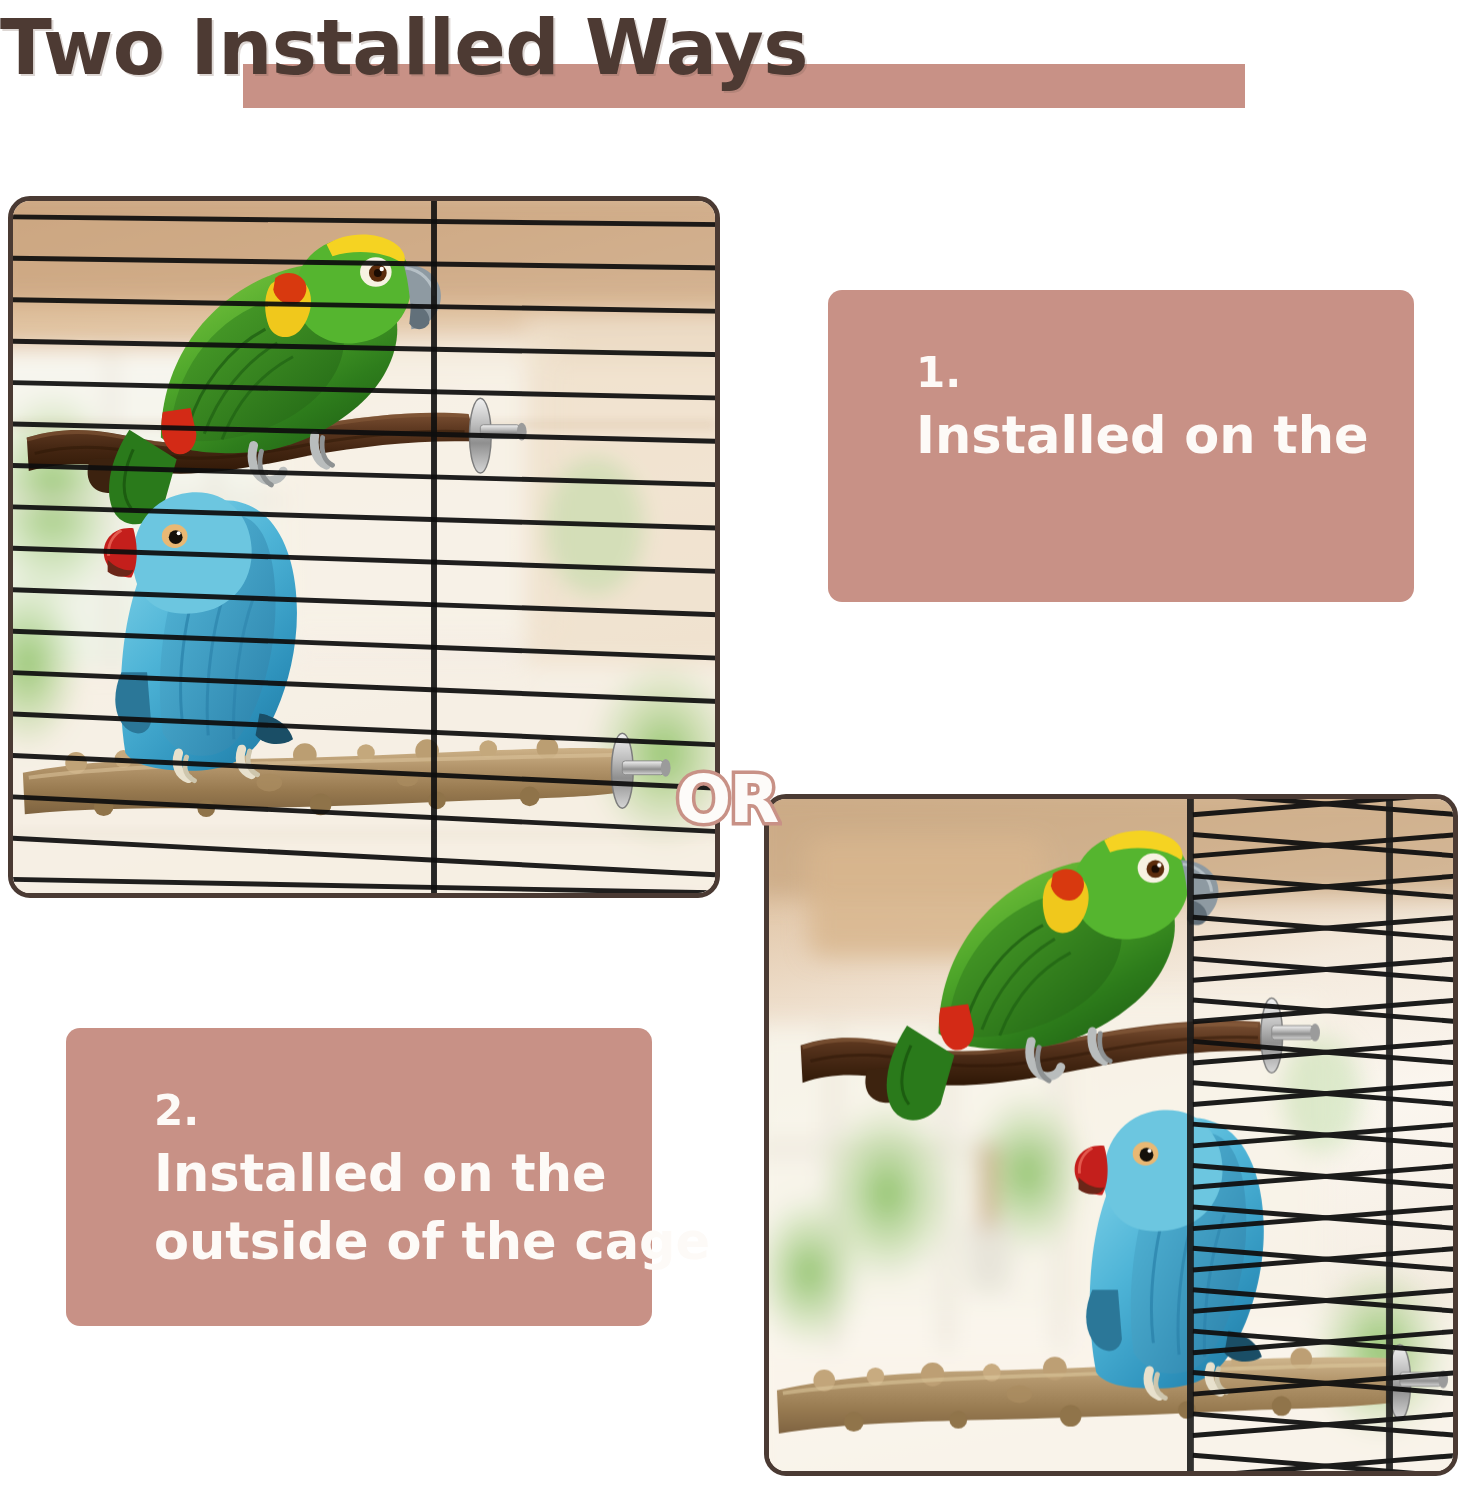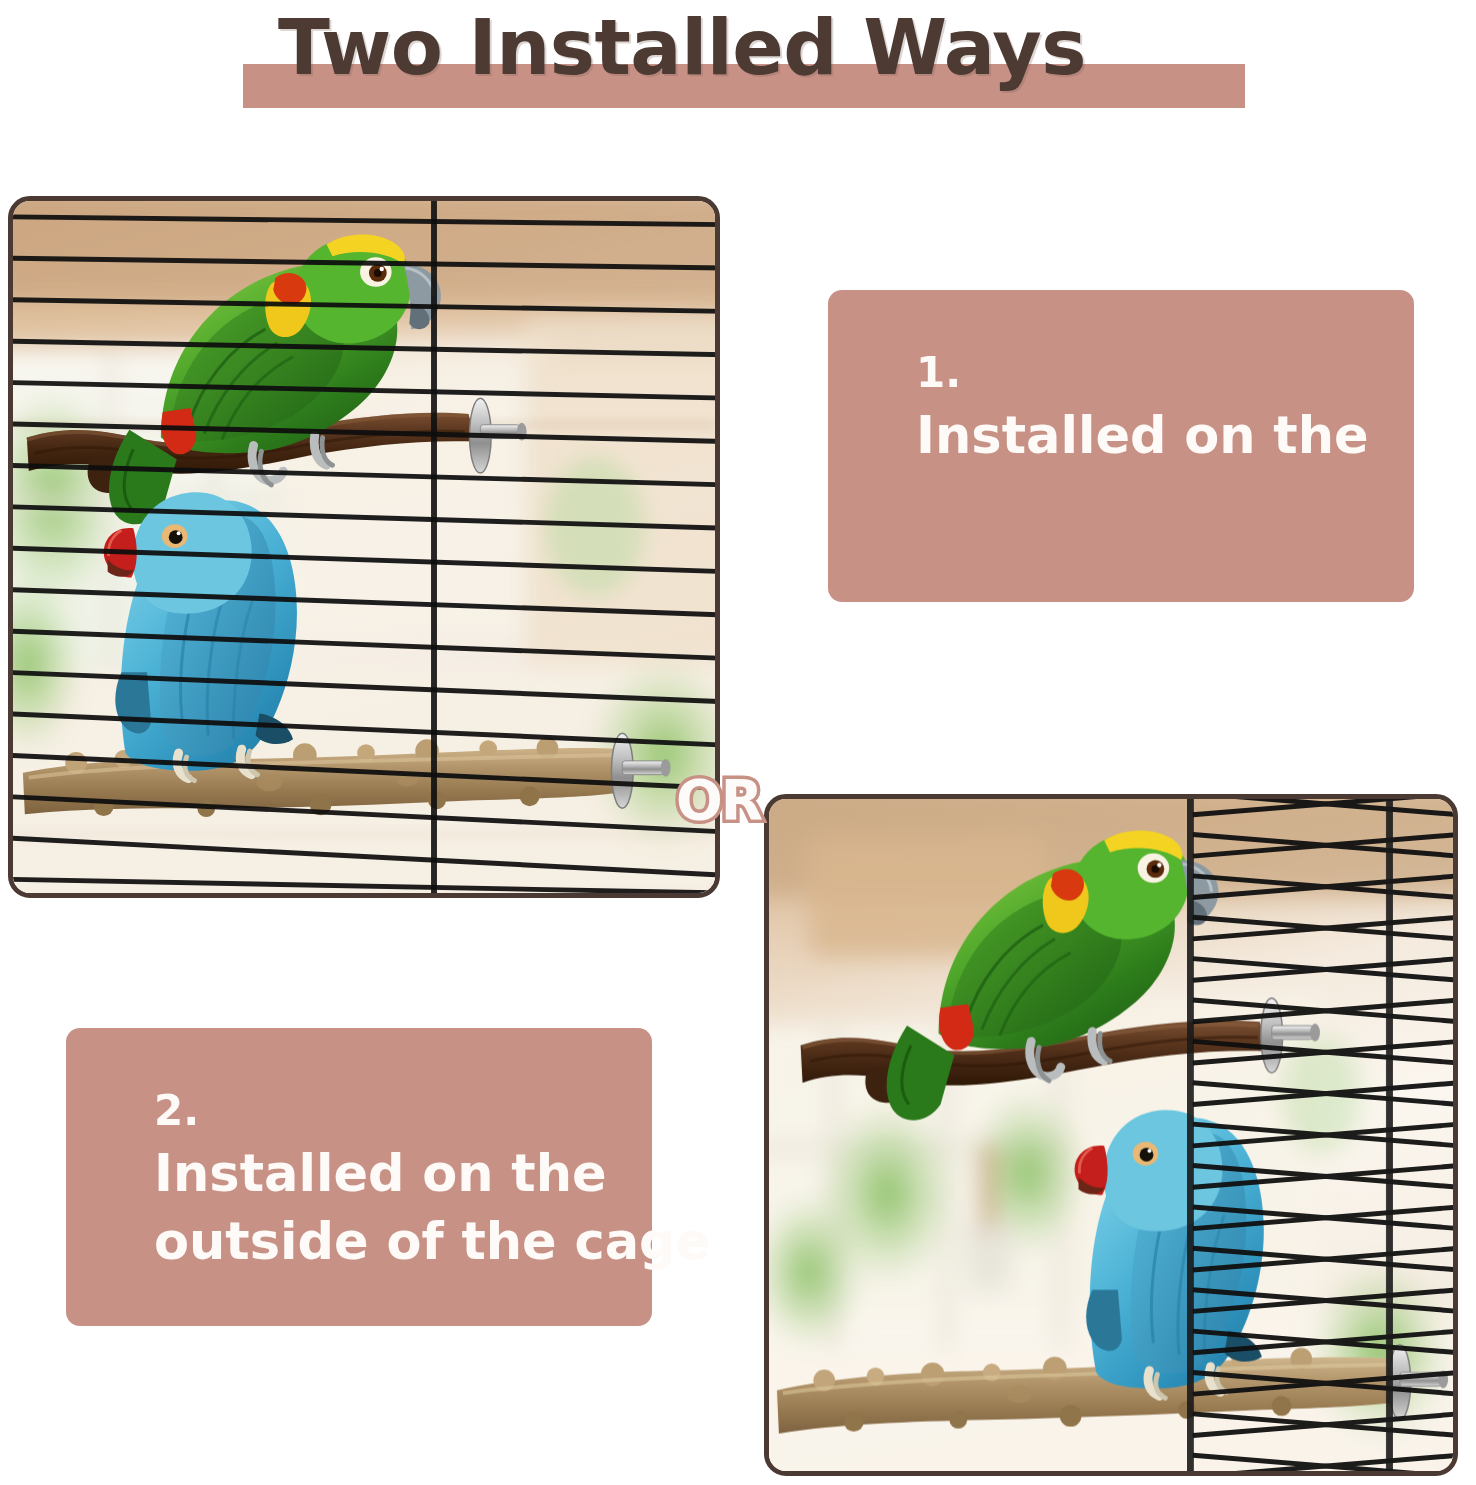--- a/index.html
+++ b/index.html
@@ -28,21 +28,21 @@
   .title-hl {
     position: absolute;
     left: 243px; top: 64px;
     width: 1002px; height: 44px;
     background: #c89186;
   }
   .title-text {
     position: absolute;
     left: 0; top: 2px;
     width: 1364px;
-    text-align: center;
+    text-align: left;
     font-family: "DejaVu Sans", sans-serif;
     font-weight: bold;
     font-size: 76px;
     line-height: 92px;
     letter-spacing: -0.5px;
     color: #4d3a33;
     text-shadow: 2px 2px 0 rgba(120,95,85,0.25);
   }
 
   
@@ -87,21 +87,21 @@
     display: block;
     white-space: nowrap;
   }
 
   
   #or-badge {
     position: absolute;
     left: 676px; top: 760px;
     font-family: "DejaVu Sans", sans-serif;
     font-weight: bold;
-    font-size: 55px;
+    font-size: 65px;
     line-height: 80px;
     color: #fdfbf9;
     -webkit-text-stroke: 7px #c89186;
     paint-order: stroke fill;
     letter-spacing: -2px;
     z-index: 40;
   }
 </style>
 </head>
 <body>

